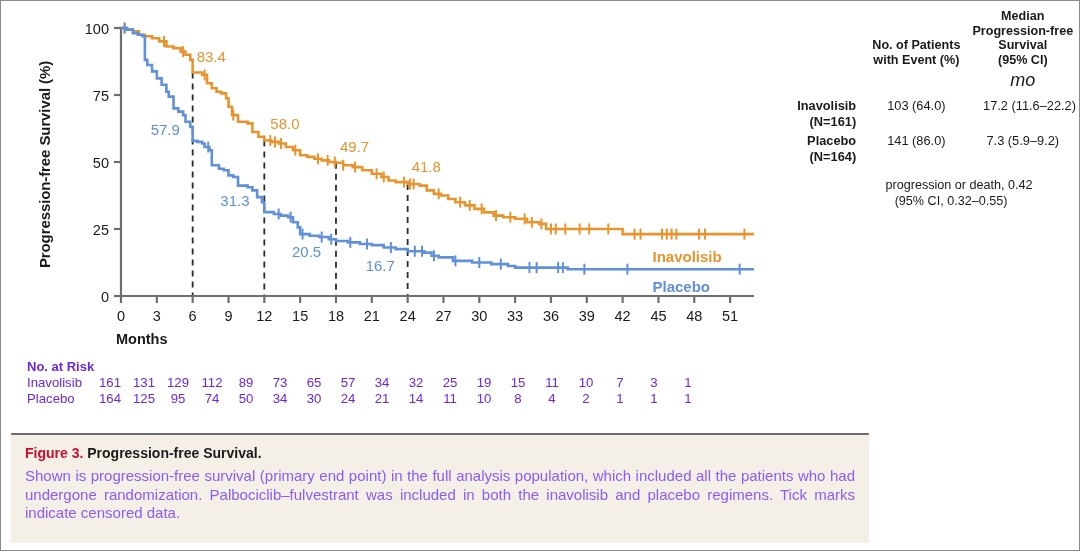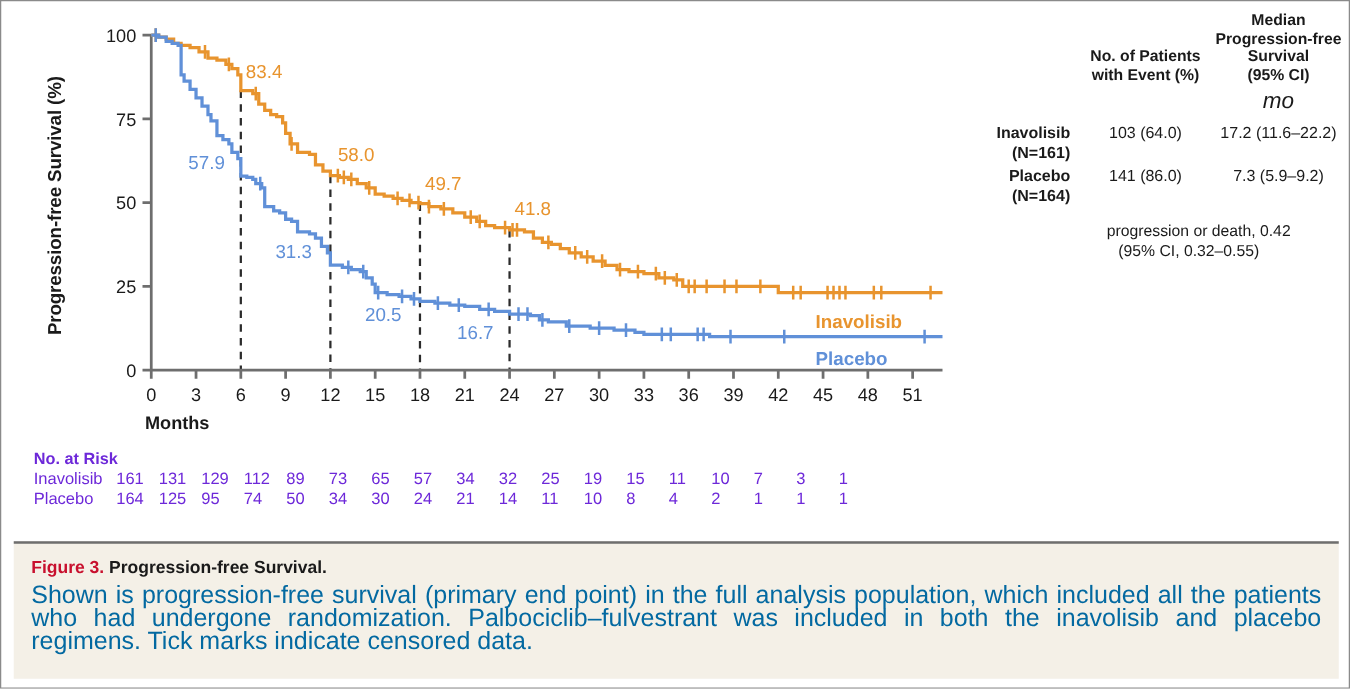--- a/index.html
+++ b/index.html
@@ -57,21 +57,21 @@
   #risk-title {
     font-weight: bold;
     font-size: 13px;
     margin-bottom: 1px;
   }
   #risk-table table { border-collapse: collapse; }
   #risk-table td {
     padding: 0 0 0 0;
     font-size: 13.2px;
     line-height: 16px;
-    text-align: left;
+    text-align: center;
     white-space: nowrap;
   }
   #risk-table td.rowlabel {
     text-align: left;
     padding-right: 8px;
     width: 66px;
   }
   #risk-table td.num { width: 34px; }
 
   
@@ -125,37 +125,37 @@
   }
   #hazard-note div { white-space: nowrap; }
   #hazard-note .ln1 { margin-left: 0px; }
   #hazard-note .ln2 { margin-left: 0px; }
   #hazard-note .ln3 { margin-left: -16px; }
 
   
   #caption {
     position: absolute;
     left: 10px; top: 432px;
-    width: 1060px; height: 110px;
+    width: 858px; height: 110px;
     background: #f4f0e7;
     border-top: 2.5px solid #6e6e6e;
     padding: 9px 14px 6px 14px;
   }
   #caption-title {
     font-size: 14px;
     font-weight: bold;
     color: #1a1a1a;
     margin-bottom: 5px;
     line-height: 18px;
   }
   #caption-figno { color: #c8102e; }
   #caption-body {
-    font-size: 20px;
+    font-size: 15px;
     line-height: 18.5px;
-    color: #0369a1;
+    color: #8b5cf6;
     text-align: justify;
   }
 </style>
 </head>
 <body>
 
 <div id="figure">
 
   <div id="plot-area">
     <svg id="plot-svg" width="800" height="350" viewBox="0 0 800 350">
@@ -379,21 +379,21 @@
           <td>mo</td>
         </tr>
       </tbody>
       <tbody id="stats-tbody">
           <tr>
             <td class="grp-label" style="vertical-align: top; padding-top: 4px;">
               <div>Inavolisib</div>
               <div>(N=161)</div>
             </td>
             <td class="cell-val" style="vertical-align: top; padding-top: 4px;">103 (64.0)</td>
-            <td class="cell-val" style="vertical-align: top; padding-top: 4px;">17.2 (11.6–22.2)</td>
+            <td class="cell-val" style="vertical-align: top; padding-top: 4px; text-align: right;">17.2 (11.6–22.2)</td>
           </tr>
           <tr>
             <td class="grp-label" style="vertical-align: top; padding-top: 4px;">
               <div>Placebo</div>
               <div>(N=164)</div>
             </td>
             <td class="cell-val" style="vertical-align: top; padding-top: 4px;">141 (86.0)</td>
             <td class="cell-val" style="vertical-align: top; padding-top: 4px;">7.3 (5.9–9.2)</td>
           </tr>
         </tbody>

